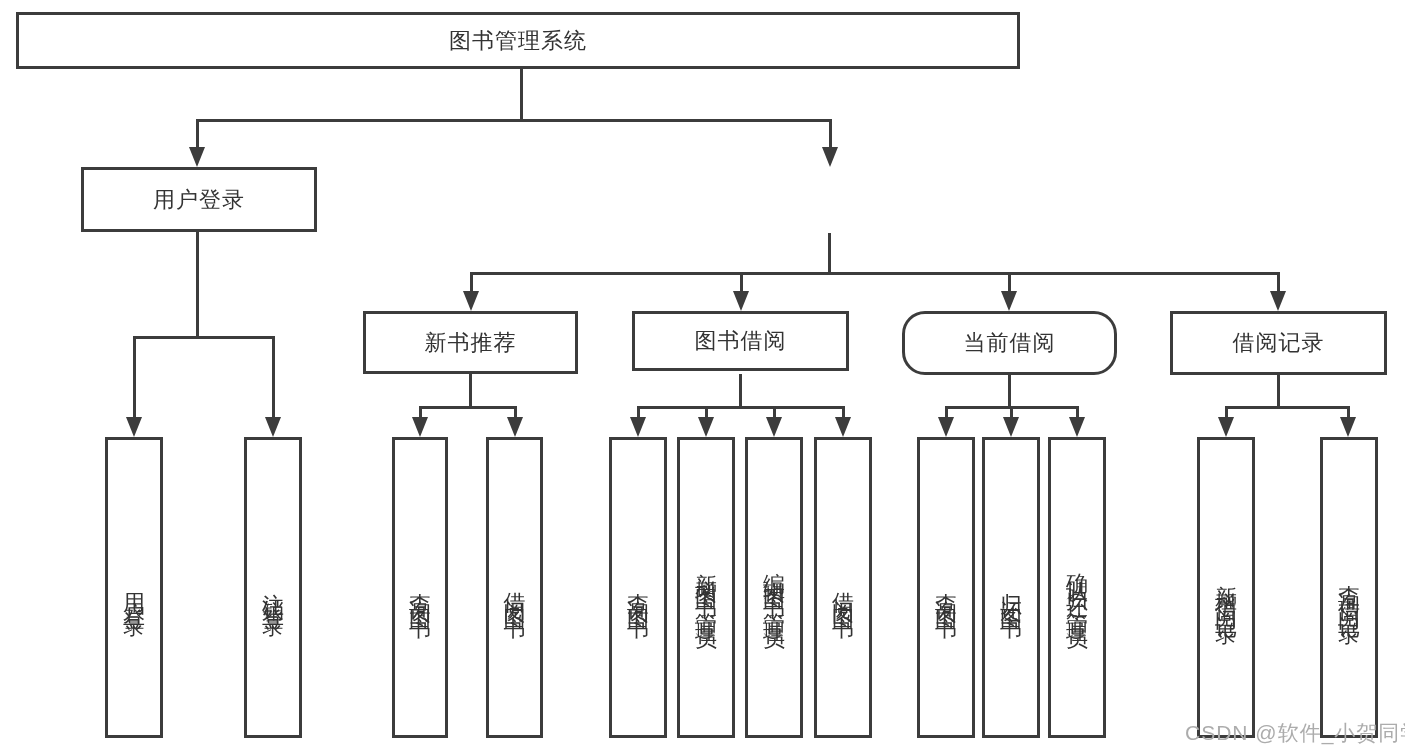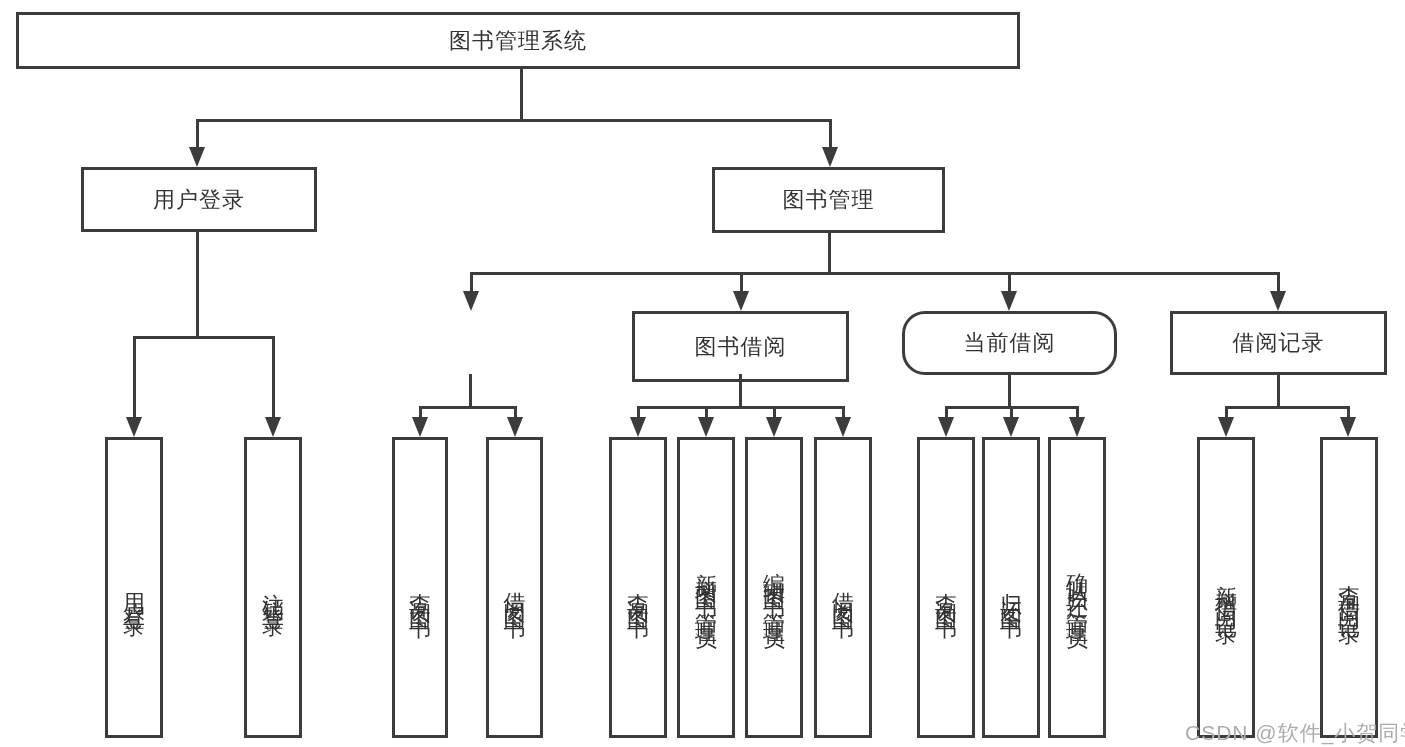--- a/index.html
+++ b/index.html
@@ -36,41 +36,41 @@
   <div class="box" style="left:16px;top:12px;width:1004px;height:57px;">图书管理系统</div>
 
   <div class="vline" style="left:520px;top:69px;height:50px;"></div>
   <div class="hline" style="left:196px;top:119px;width:636px;"></div>
   <div class="vline" style="left:196px;top:119px;height:31px;"></div>
   <div class="vline" style="left:829px;top:119px;height:31px;"></div>
   <div class="arrowhead" style="left:189px;top:147px;"></div>
   <div class="arrowhead" style="left:822px;top:147px;"></div>
 
   <div class="box" style="left:81px;top:167px;width:236px;height:65px;">用户登录</div>
-  <div class="box" style="left:712px;top:167px;width:233px;height:66px;">图书管理</div>
 
   <div class="vline" style="left:196px;top:232px;height:104px;"></div>
   <div class="hline" style="left:133px;top:336px;width:142px;"></div>
   <div class="vline" style="left:133px;top:336px;height:84px;"></div>
   <div class="vline" style="left:272px;top:336px;height:84px;"></div>
   <div class="arrowhead" style="left:126px;top:417px;"></div>
   <div class="arrowhead" style="left:265px;top:417px;"></div>
 
   <div class="vline" style="left:828px;top:233px;height:39px;"></div>
   <div class="hline" style="left:470px;top:272px;width:810px;"></div>
   <div class="vline" style="left:470px;top:272px;height:22px;"></div>
   <div class="vline" style="left:740px;top:272px;height:22px;"></div>
   <div class="vline" style="left:1008px;top:272px;height:22px;"></div>
   <div class="vline" style="left:1277px;top:272px;height:22px;"></div>
   <div class="arrowhead" style="left:463px;top:291px;"></div>
   <div class="arrowhead" style="left:733px;top:291px;"></div>
   <div class="arrowhead" style="left:1001px;top:291px;"></div>
   <div class="arrowhead" style="left:1270px;top:291px;"></div>
 
-  <div class="box" style="left:632px;top:311px;width:217px;height:71px;">图书借阅</div>
+  <div class="box" style="left:363px;top:311px;width:215px;height:63px;">新书推荐</div>
+  <div class="box" style="left:632px;top:311px;width:217px;height:60px;">图书借阅</div>
   <div class="box" style="left:902px;top:311px;width:215px;height:64px;border-radius:23px;">当前借阅</div>
   <div class="box" style="left:1170px;top:311px;width:217px;height:64px;">借阅记录</div>
 
   <div class="vline" style="left:469px;top:374px;height:32px;"></div>
   <div class="hline" style="left:419px;top:406px;width:98px;"></div>
   <div class="vline" style="left:419px;top:406px;height:14px;"></div>
   <div class="vline" style="left:514px;top:406px;height:14px;"></div>
   <div class="arrowhead" style="left:412px;top:417px;"></div>
   <div class="arrowhead" style="left:507px;top:417px;"></div>
 

